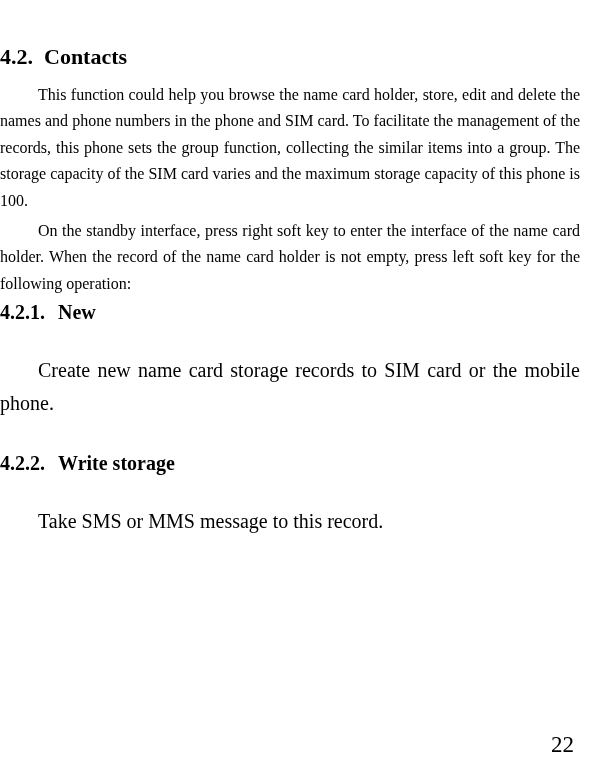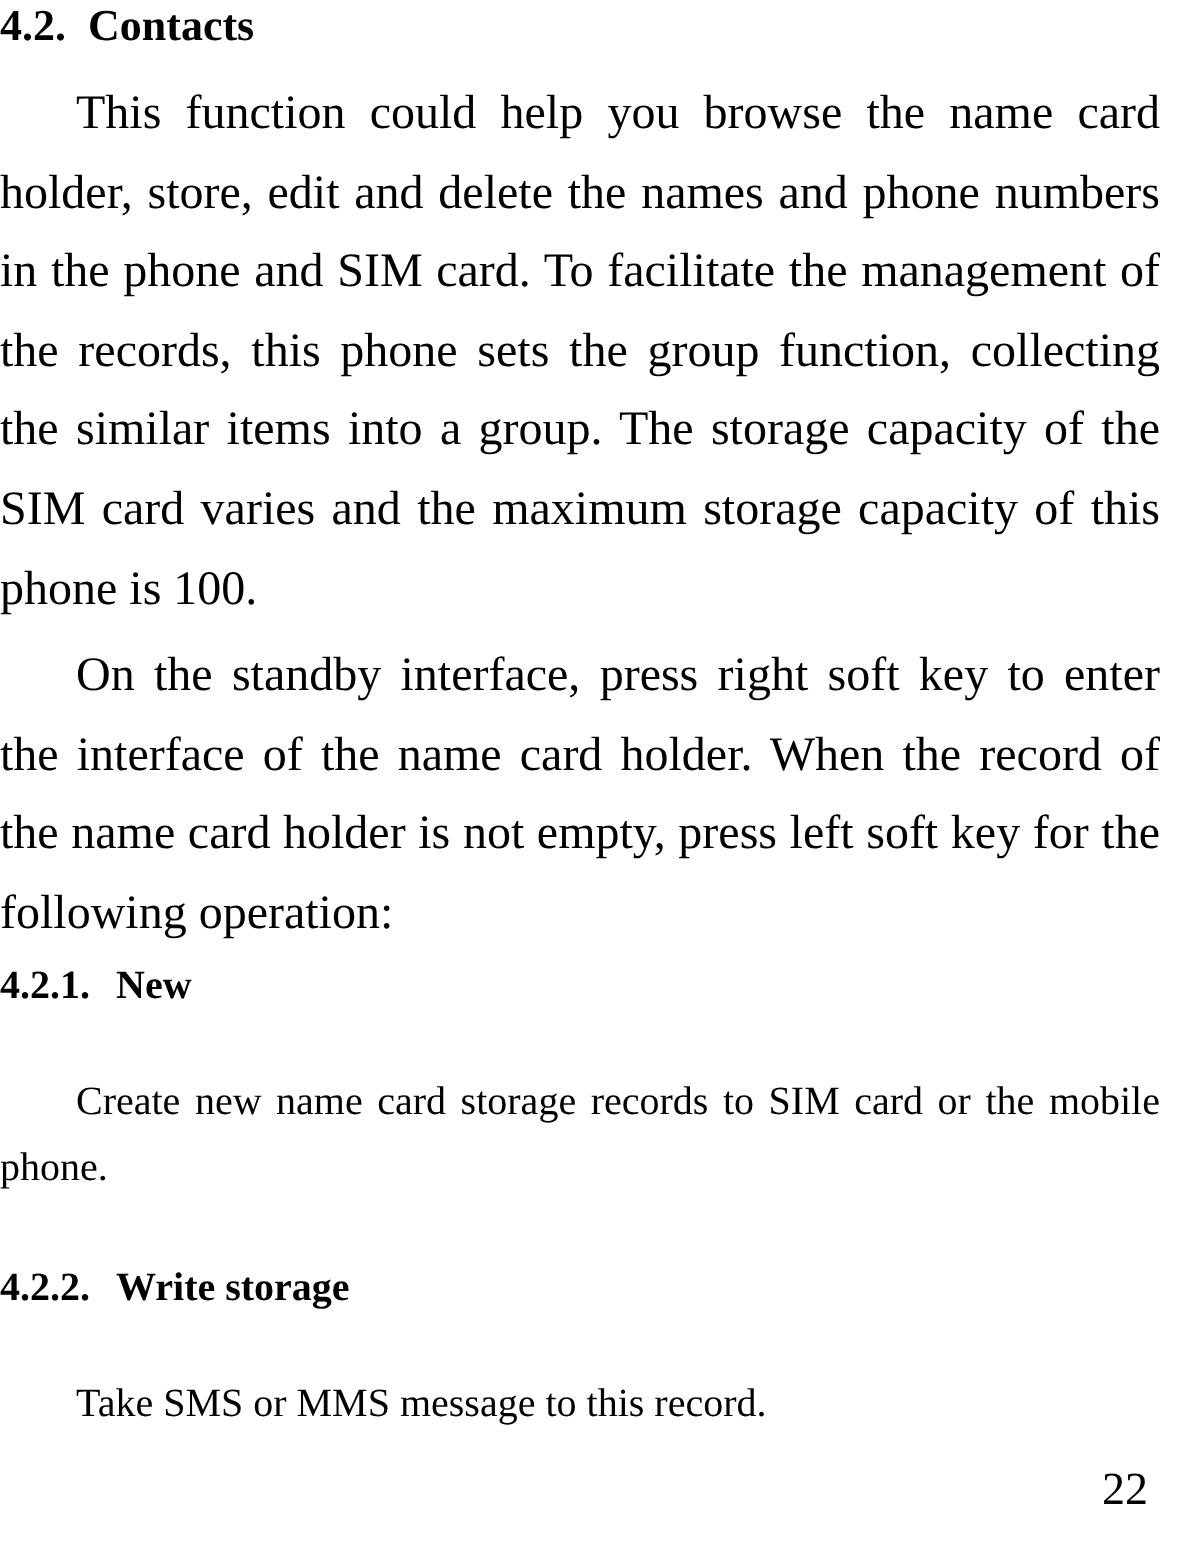--- a/index.html
+++ b/index.html
@@ -21,23 +21,24 @@
     }
     .section-heading {
       font-weight: bold;
       font-size: 22px;
       margin-bottom: 12px;
       padding-left: 0;
     }
     .section-heading .num {
       display: inline-block;
       min-width: 44px;
+      margin-top: 44px;
     }
     .body-paragraph {
-      font-size: 24px;
+      font-size: 16px;
       text-align: justify;
       line-height: 1.65;
       margin-bottom: 4px;
     }
     .indent {
       text-indent: 38px;
     }
     .prompt-line {
       font-weight: bold;
       font-size: 20px;

